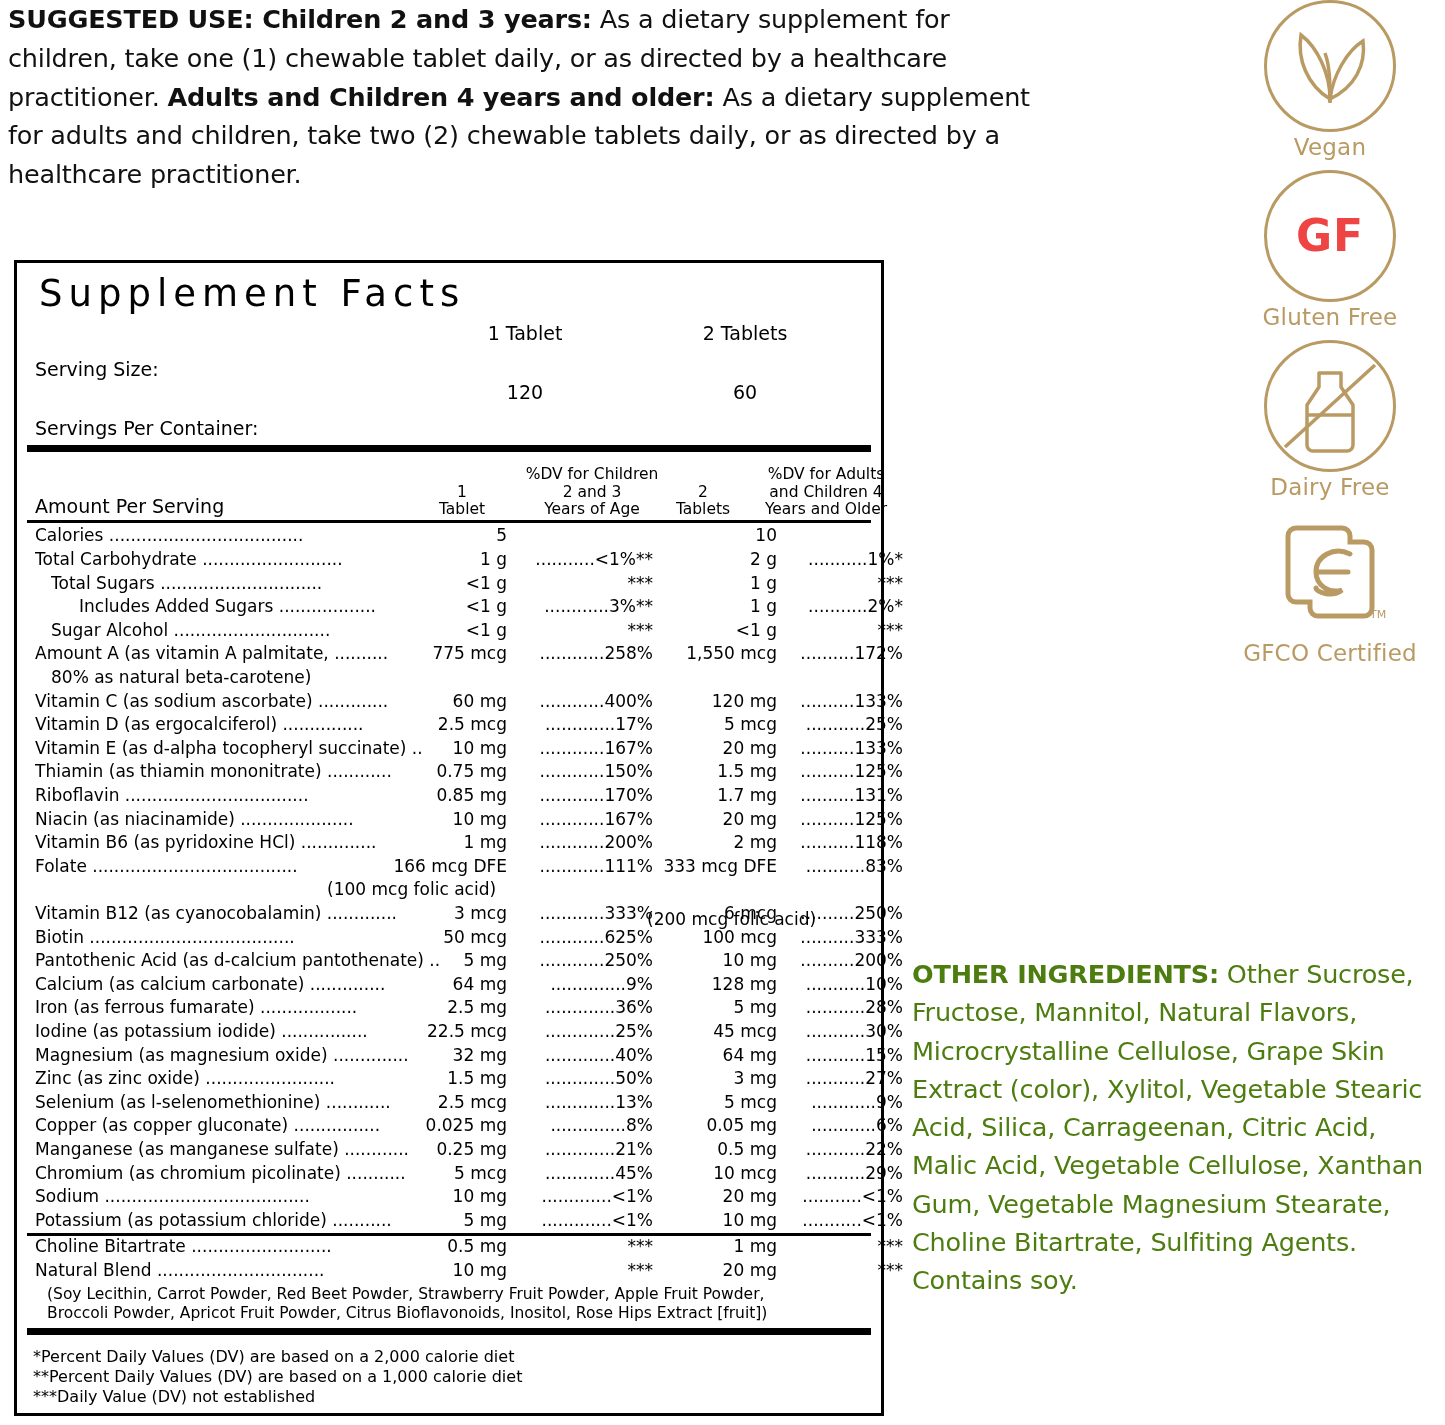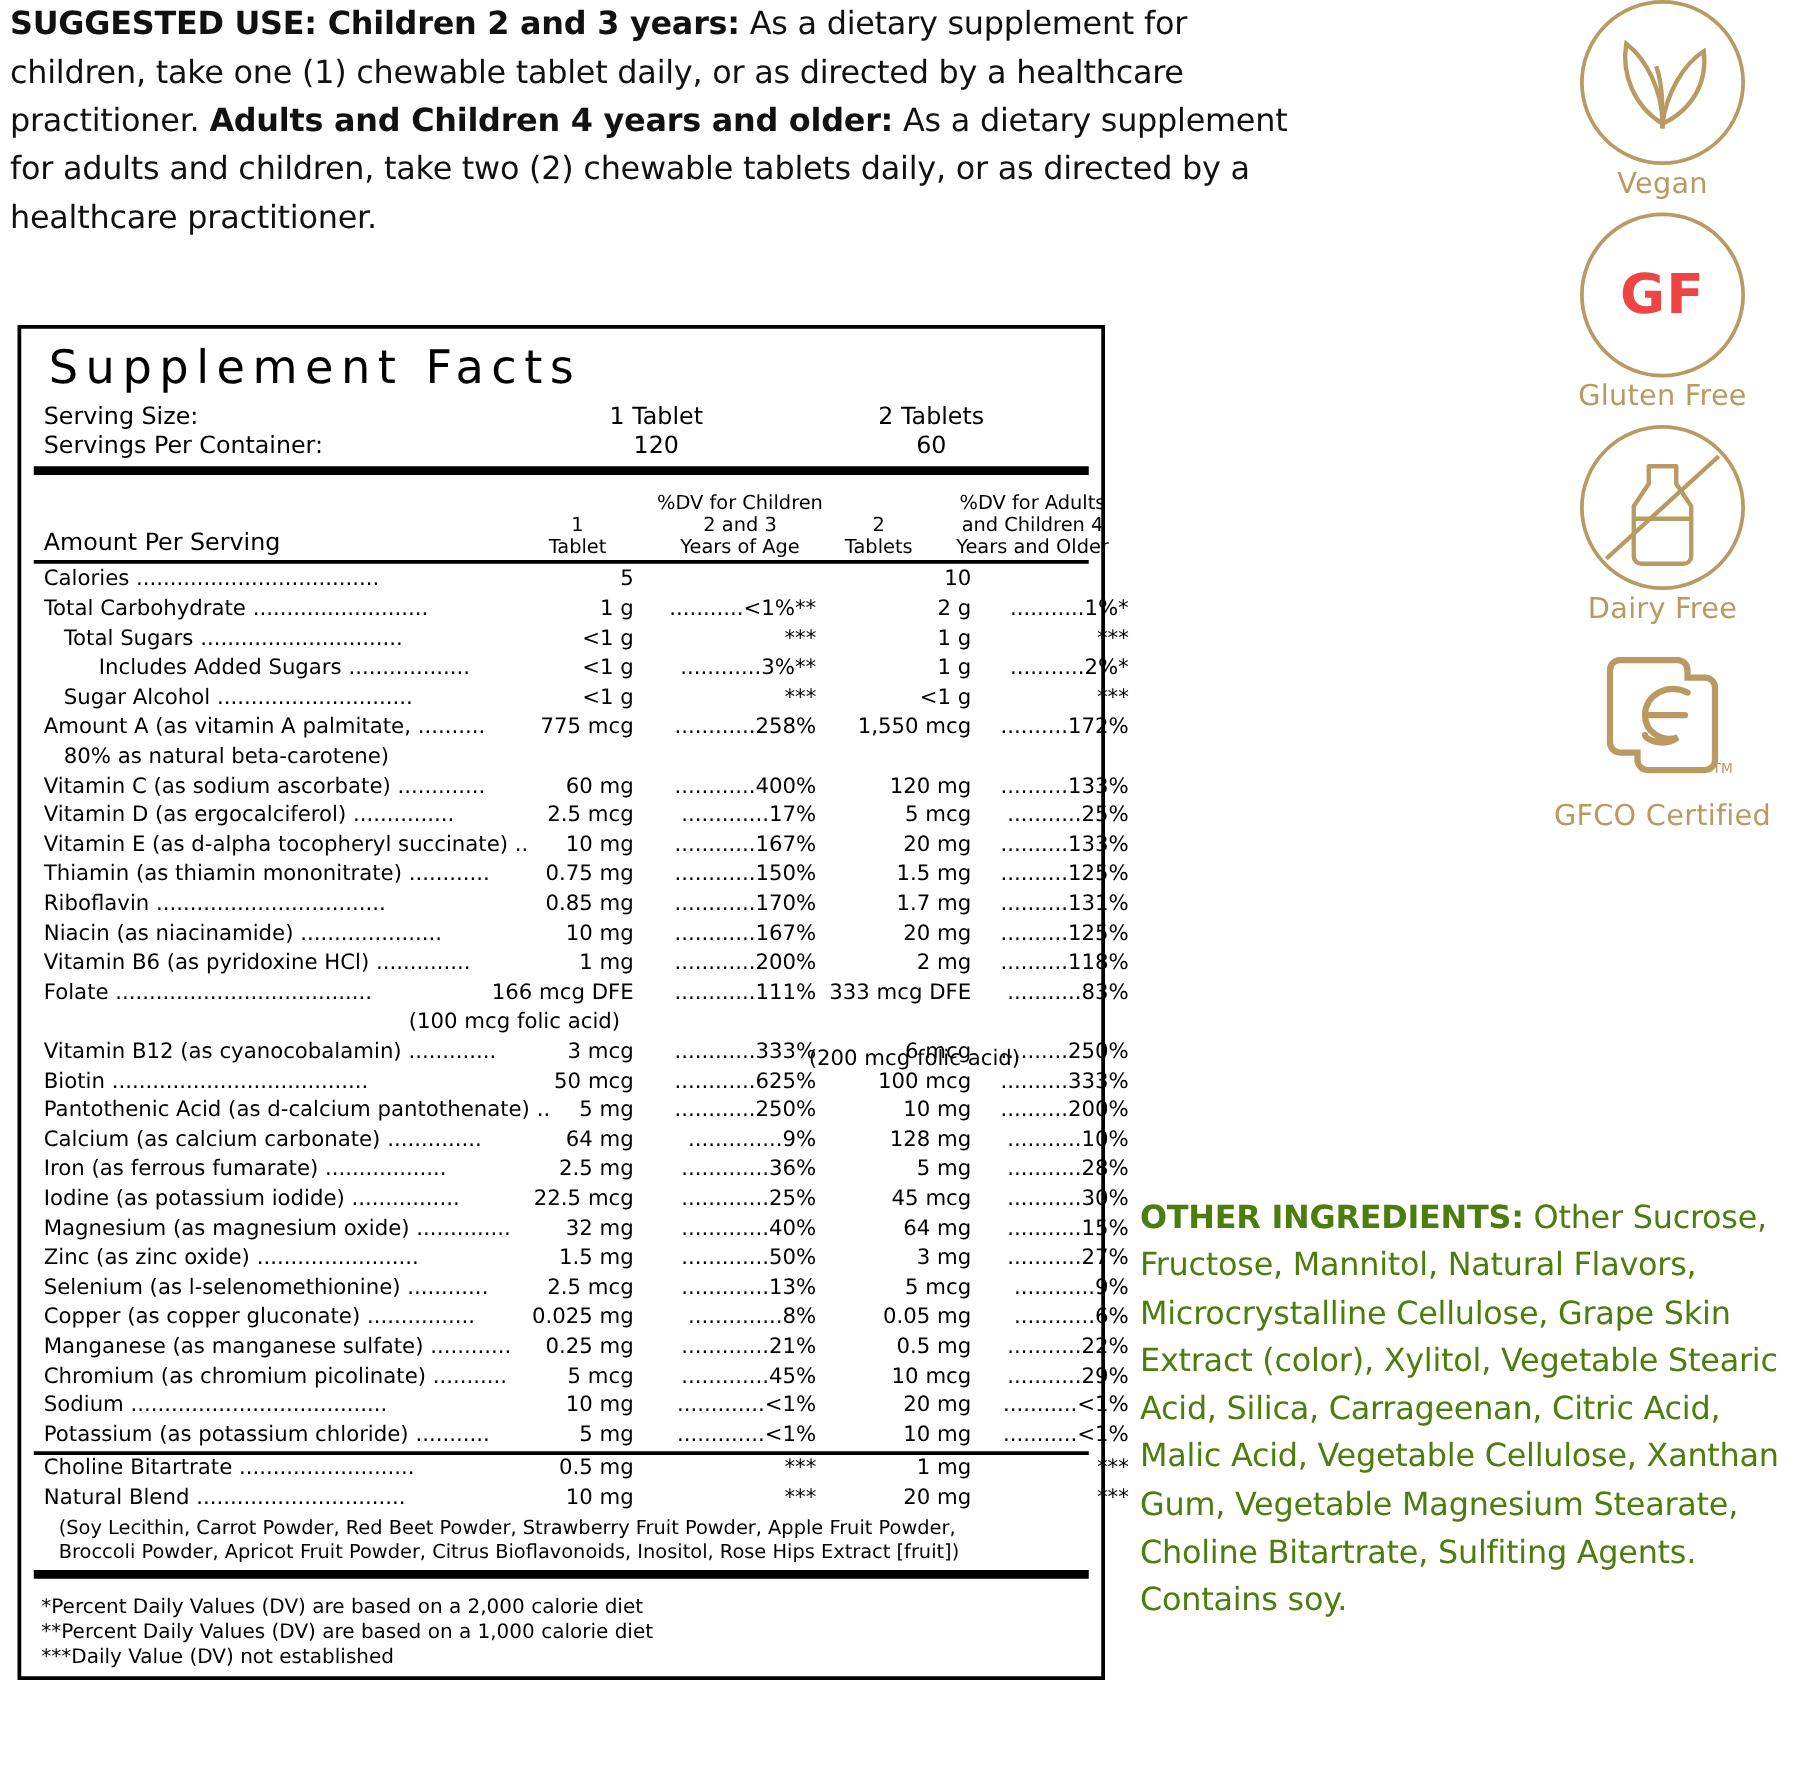--- a/index.html
+++ b/index.html
@@ -52,21 +52,21 @@
     font-weight: 400;
     margin: 2px 0 6px 12px;
     font-family: "DejaVu Sans", sans-serif;
   }
   .sf-serv {
     position: relative;
     font-size: 19px;
     line-height: 1.22;
     margin-left: 8px;
   }
-  .sf-serv .lbl { display: inline-block; }
+  .sf-serv .lbl { display: inline-block; margin-top: 36px; }
   .sf-serv .c1 {
     position: absolute;
     left: 420px;
     text-align: center;
     width: 140px;
   }
   .sf-serv .c2 {
     position: absolute;
     left: 640px;
     text-align: center;

